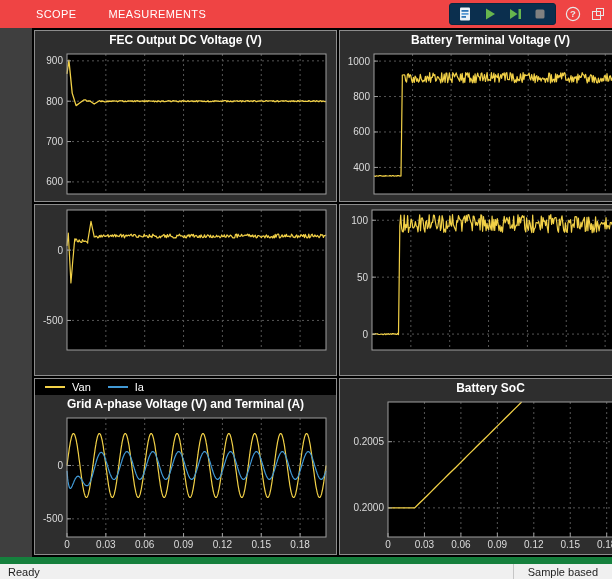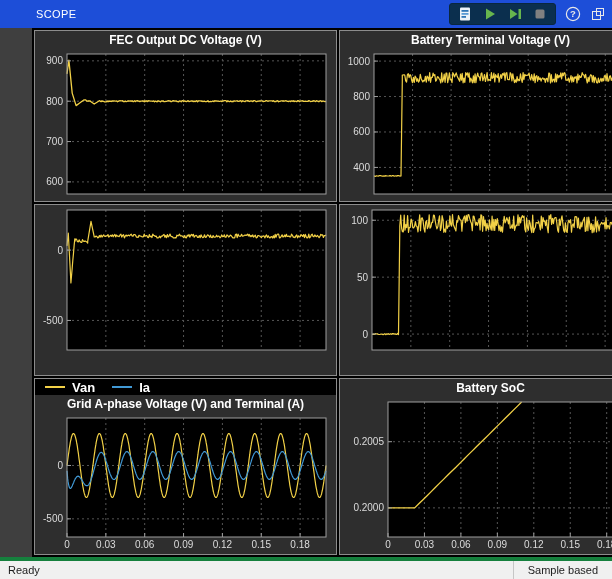--- a/index.html
+++ b/index.html
@@ -1,57 +1,58 @@
 <!DOCTYPE html>
 <html><head>
 <meta charset="utf-8">
 <style>
   html,body{margin:0;padding:0;background:#3f3f3f;}
   #app{position:relative;width:612px;height:579px;overflow:hidden;
        font-family:"Liberation Sans",sans-serif;background:#3f3f3f;}
 
   
-  .toolbar{position:absolute;top:0;left:0;right:0;height:28px;background:#1d4ed8;
+  .toolbar{position:absolute;top:0;left:0;right:0;height:28px;background:#ef4444;
            display:flex;align-items:center;padding-left:20px;box-sizing:border-box;}
   .tab{color:#fff;font-size:11px;letter-spacing:.4px;padding:0 16px;line-height:28px;cursor:default;}
   .toolbar-right{position:absolute;right:6px;top:0;height:28px;display:flex;align-items:center;gap:9px;}
   .btn-group{display:flex;align-items:center;gap:9px;background:#0B2F4E;border:1px solid #09273F;
              border-radius:3px;padding:2px 7px;}
   .tbtn{width:16px;height:16px;display:flex;align-items:center;justify-content:center;}
   .tbtn svg{display:block;}
 
   
   .grid{position:absolute;top:28px;bottom:22px;left:0;right:0;box-sizing:border-box;
         display:grid;grid-template-columns:1fr 1fr;grid-template-rows:172px 172px 1fr;
         gap:2px;padding:2px;background:#000000;margin-left:32px;}
   .panel{background:#2E2E2E;border:1px solid #8C8C8C;box-sizing:border-box;
          display:flex;flex-direction:column;min-height:0;}
   .panel-title{height:18px;line-height:19px;text-align:center;color:#fff;
                font-size:12px;font-weight:bold;flex:0 0 auto;}
   .plot{flex:1 1 auto;min-height:0;margin:0 2px 2px 2px;position:relative;}
   .legend{height:16px;flex:0 0 auto;background:#000;display:flex;align-items:center;
           padding:0 10px;gap:7px;}
   .legend .swatch{width:20px;height:2px;display:inline-block;}
-  .legend .lab{color:#fff;font-size:13px;font-weight:bold;margin-right:10px;}
+  .legend .lab{color:#fff;font-size:11px;font-weight:normal;margin-right:10px;}
 
   
   .statusbar{position:absolute;left:0;right:0;bottom:0;height:22px;background:#F0F0F0;
-             border-top:4px solid #15803d;box-sizing:border-box;display:flex;align-items:center;
+             border-top:7px solid #15803d;box-sizing:border-box;display:flex;align-items:center;
              font-size:11px;color:#1c1c1c;}
   .status-left{padding-left:8px;flex:1 1 auto;}
   .status-cell{border-left:1px solid #C6C6C6;height:100%;display:flex;align-items:center;
                padding:0 14px;flex:0 0 auto;margin-left:15px;}
 </style>
 </head>
 <body>
 
 <div id="app">
 
   <div class="toolbar">
     <div class="tab">SCOPE</div>
+    <div class="tab">MEASUREMENTS</div>
 
     <div class="toolbar-right">
       <div class="btn-group">
         <div class="tbtn" title="">
           <svg width="16" height="16" viewBox="0 0 16 16">
             <rect x="3" y="1.5" width="10" height="13" rx="1" fill="#ECF2F8"></rect>
             <rect x="4.5" y="4" width="7" height="1.8" fill="#2E75B6"></rect>
             <rect x="4.5" y="7" width="7" height="1.8" fill="#5A9BD5"></rect>
             <rect x="4.5" y="10" width="4.5" height="1.8" fill="#2E75B6"></rect>
           </svg>

